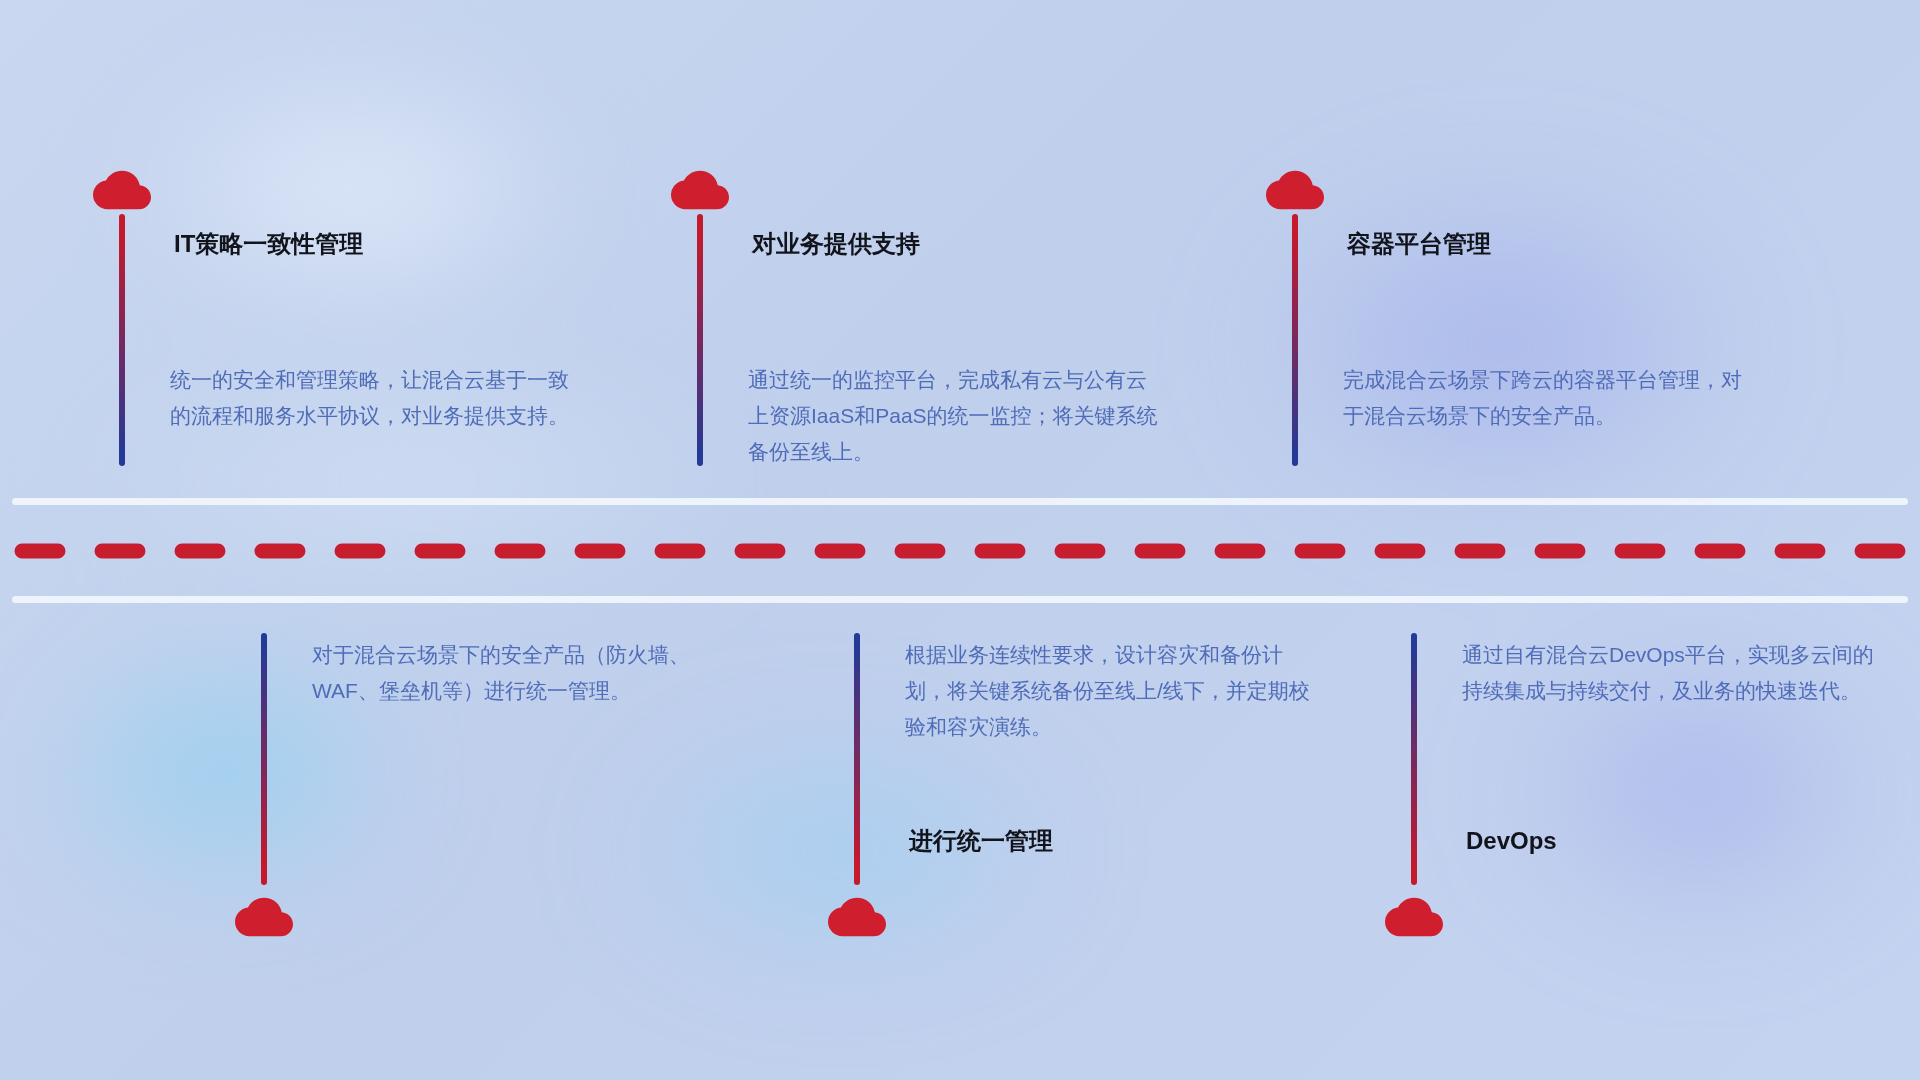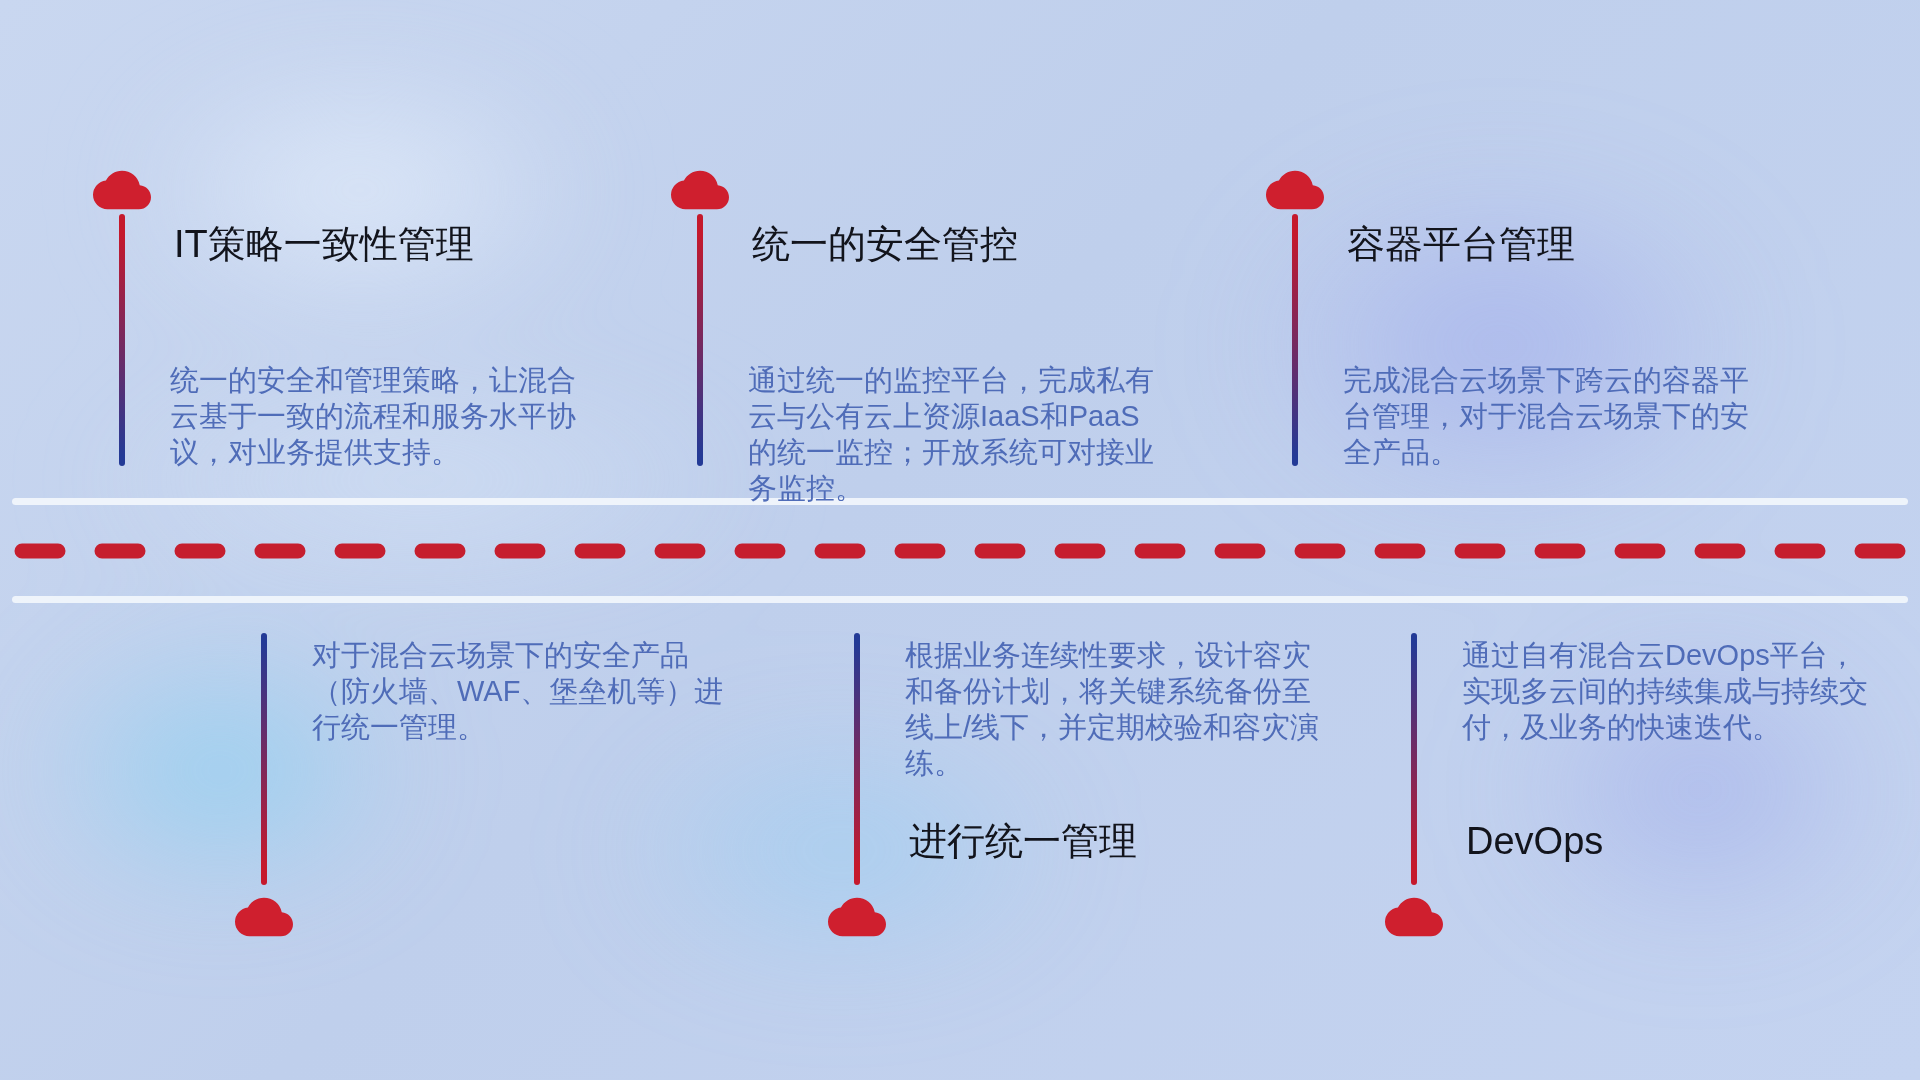--- a/index.html
+++ b/index.html
@@ -22,22 +22,22 @@
   
   .divider-line{position:absolute;left:12px;right:12px;height:7px;background:var(--divider-white,#f2f6fc);opacity:.92;border-radius:4px;}
   .divider-line.top{top:498px;}
   .divider-line.bottom{top:596px;}
   .dash-svg{position:absolute;left:12px;top:543px;width:1896px;height:16px;}
 
   
   .item{position:absolute;width:480px;}
   .item .cloud{position:absolute;left:-29px;width:58px;height:40px;color:var(--accent-red,#cf1f2e);}
   .item .pin-line{position:absolute;left:-3px;width:6px;border-radius:3px;}
-  .item .item-title{position:absolute;left:52px;font-size:38px;line-height:44px;font-weight:400;color:var(--title-color,#12141c);white-space:nowrap;}
-  .item .item-desc{position:absolute;left:48px;width:418px;font-size:29px;line-height:36px;color:var(--body-color,#4f6cb8);}
+  .item .item-title{position:absolute;left:52px;font-size:24px;line-height:44px;font-weight:700;color:var(--title-color,#12141c);white-space:nowrap;}
+  .item .item-desc{position:absolute;left:48px;width:418px;font-size:21px;line-height:36px;color:var(--body-color,#4f6cb8);}
 
   .item-top{top:170px;height:290px;}
   .item-top .cloud{top:0;}
   .item-top .pin-line{top:44px;height:252px;background:linear-gradient(180deg,#c5192c 8%,#233a96 96%);}
   .item-top .item-title{top:52px;}
   .item-top .item-desc{top:192px;}
 
   .item-bottom{top:633px;height:310px;}
   .item-bottom .pin-line{top:0;height:252px;background:linear-gradient(180deg,#233a96 4%,#c5192c 92%);}
   .item-bottom .item-desc{top:4px;}
@@ -74,22 +74,22 @@
     <div class="pin-line"></div>
     <div class="item-title">IT策略一致性管理</div>
     <div class="item-desc">统一的安全和管理策略，让混合云基于一致的流程和服务水平协议，对业务提供支持。</div>
   </div>
 
   <div class="item item-top pos-t2">
     <svg class="cloud" viewBox="0 4 24 16" xmlns="http://www.w3.org/2000/svg">
         <path fill="currentColor" d="M19.35 10.04A7.49 7.49 0 0 0 12 4C9.11 4 6.6 5.64 5.35 8.04A5.994 5.994 0 0 0 0 14c0 3.31 2.69 6 6 6h13c2.76 0 5-2.24 5-5 0-2.64-2.05-4.78-4.65-4.96z"></path>
       </svg>
     <div class="pin-line"></div>
-    <div class="item-title">统一的安全管控</div>
-    <div class="item-desc">通过统一的监控平台，完成私有云与公有云上资源IaaS和PaaS的统一监控；开放系统可对接业务监控。</div>
+    <div class="item-title">对业务提供支持</div>
+    <div class="item-desc">通过统一的监控平台，完成私有云与公有云上资源IaaS和PaaS的统一监控；将关键系统备份至线上。</div>
   </div>
 
   <div class="item item-top pos-t3">
     <svg class="cloud" viewBox="0 4 24 16" xmlns="http://www.w3.org/2000/svg">
         <path fill="currentColor" d="M19.35 10.04A7.49 7.49 0 0 0 12 4C9.11 4 6.6 5.64 5.35 8.04A5.994 5.994 0 0 0 0 14c0 3.31 2.69 6 6 6h13c2.76 0 5-2.24 5-5 0-2.64-2.05-4.78-4.65-4.96z"></path>
       </svg>
     <div class="pin-line"></div>
     <div class="item-title">容器平台管理</div>
     <div class="item-desc">完成混合云场景下跨云的容器平台管理，对于混合云场景下的安全产品。</div>
   </div>

